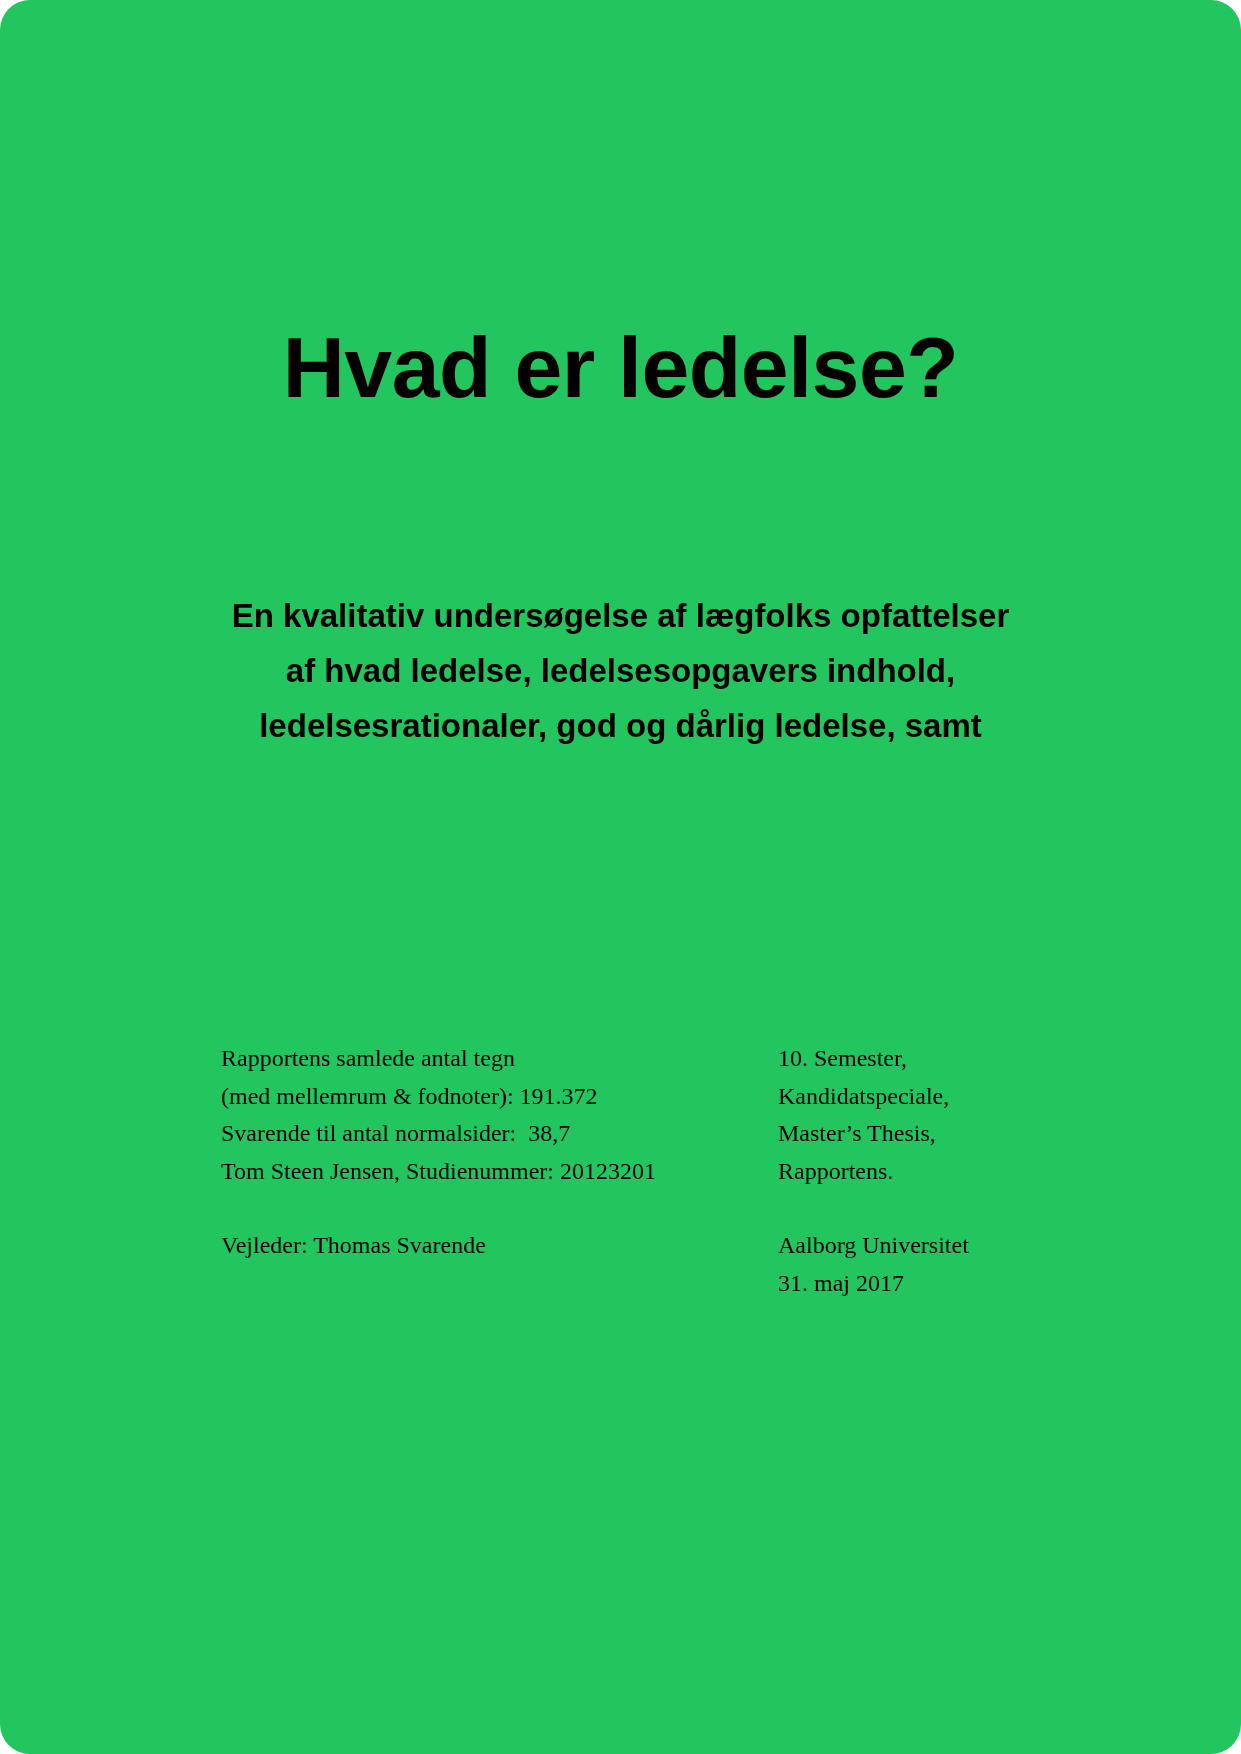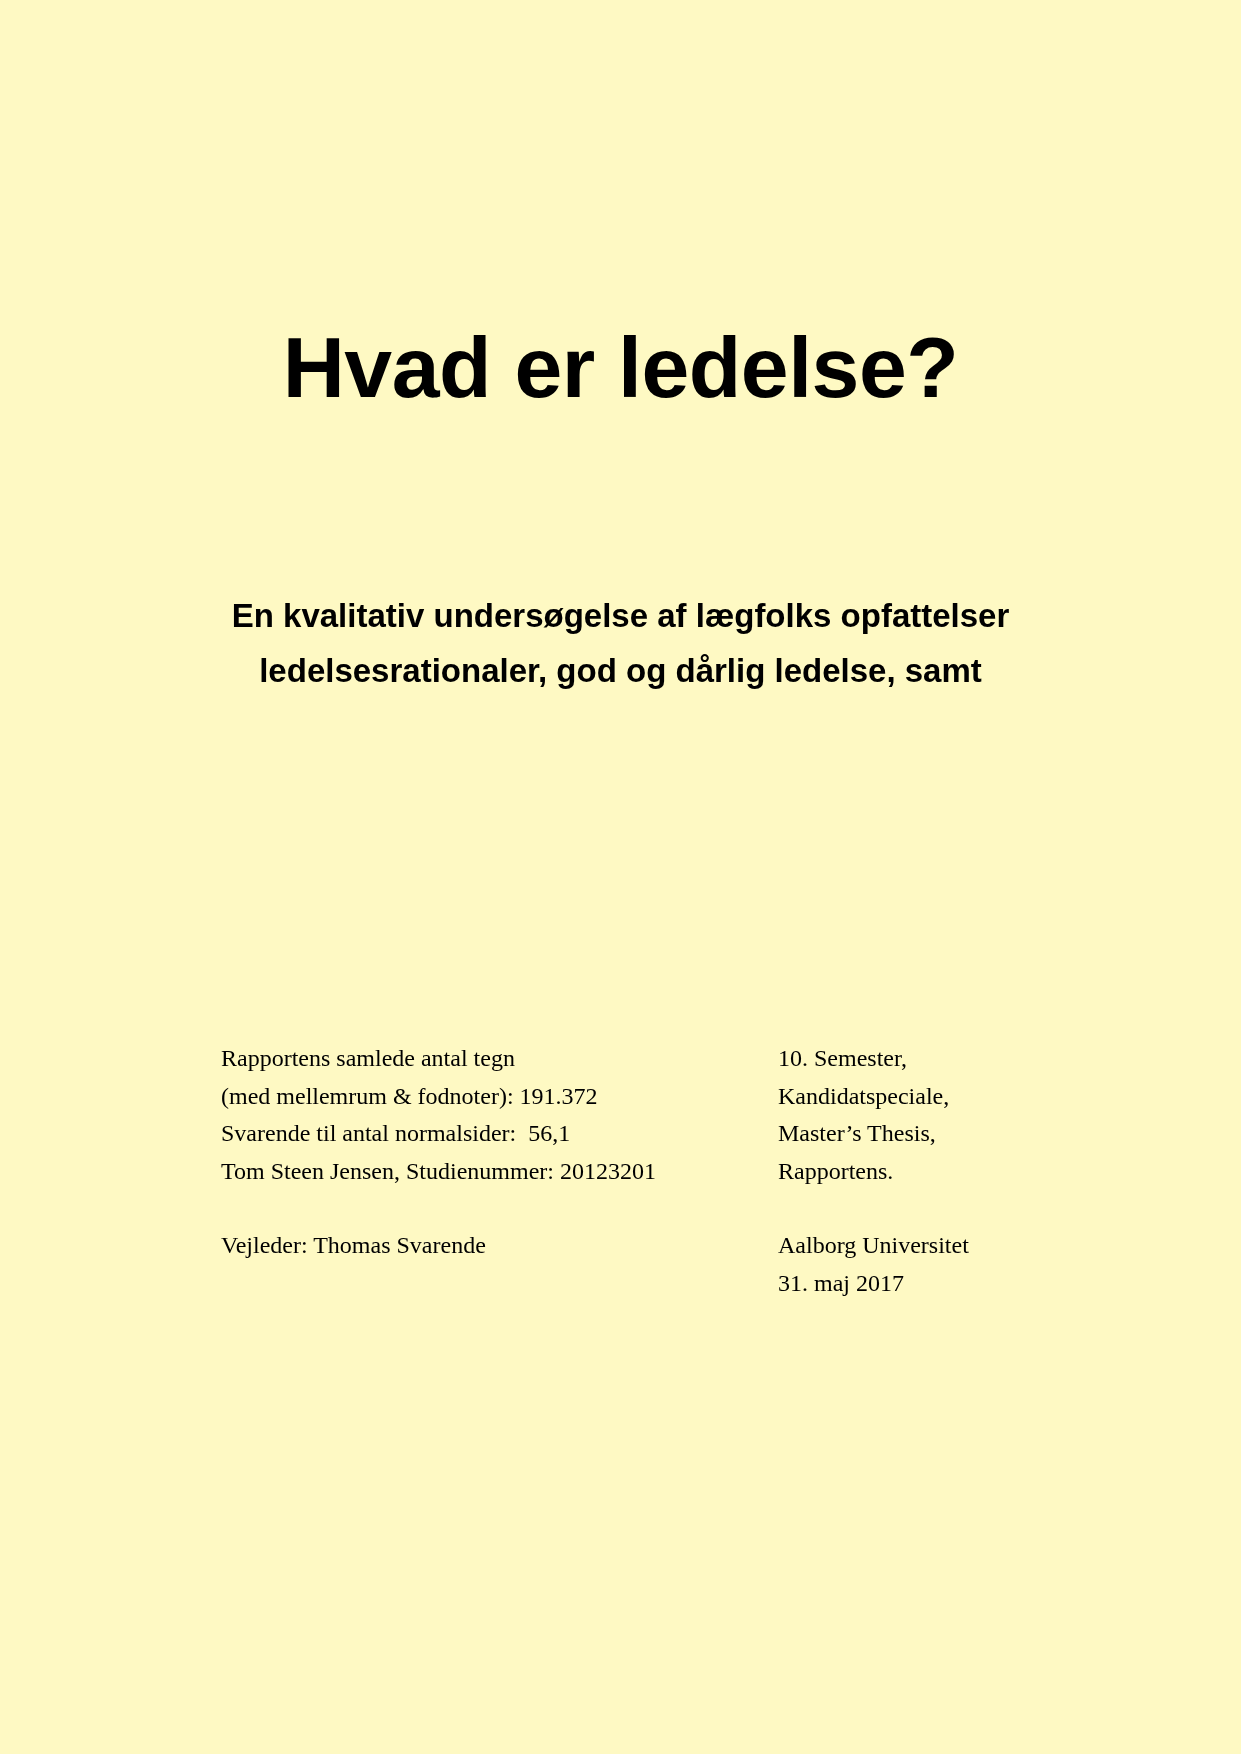--- a/index.html
+++ b/index.html
@@ -13,21 +13,22 @@
     position: relative;
     overflow: hidden;
     font-family: "Liberation Serif", "DejaVu Serif", serif;
     color: #000000;
     -webkit-font-smoothing: antialiased;
   }
 
   .page {
     position: absolute;
     inset: 0;
-    background: #fef9c3;
+    background: #22c55e;
+    border-radius: 30px;
   }
 
   
   .title-block {
     position: absolute;
     left: 0;
     top: 322px;
     width: 1241px;
     text-align: center;
   }
@@ -98,31 +99,32 @@
 
 <div class="page">
 
   <div class="title-block">
     <h1 class="doc-title">Hvad er ledelse?</h1>
   </div>
 
   <div class="subtitle-block">
     <p class="doc-subtitle">
       <span class="sub-line">En kvalitativ undersøgelse af lægfolks opfattelser</span>
+      <span class="sub-line">af hvad ledelse, ledelsesopgavers indhold,</span>
       <span class="sub-line">ledelsesrationaler, god og dårlig ledelse, samt</span>
     </p>
   </div>
 
   <div class="meta-block">
 
     <div class="meta-row">
       <div class="meta-col-left">
         <span class="meta-line">Rapportens samlede antal tegn</span>
         <span class="meta-line">(med mellemrum &amp; fodnoter): 191.372</span>
-        <span class="meta-line">Svarende til antal normalsider:  56,1</span>
+        <span class="meta-line">Svarende til antal normalsider:  38,7</span>
         <span class="meta-line">Tom Steen Jensen, Studienummer: 20123201</span>
       </div>
       <div class="meta-col-right">
         <span class="meta-line">10. Semester,</span>
         <span class="meta-line">Kandidatspeciale,</span>
         <span class="meta-line">Master’s Thesis,</span>
         <span class="meta-line">Rapportens.</span>
       </div>
     </div>
 

